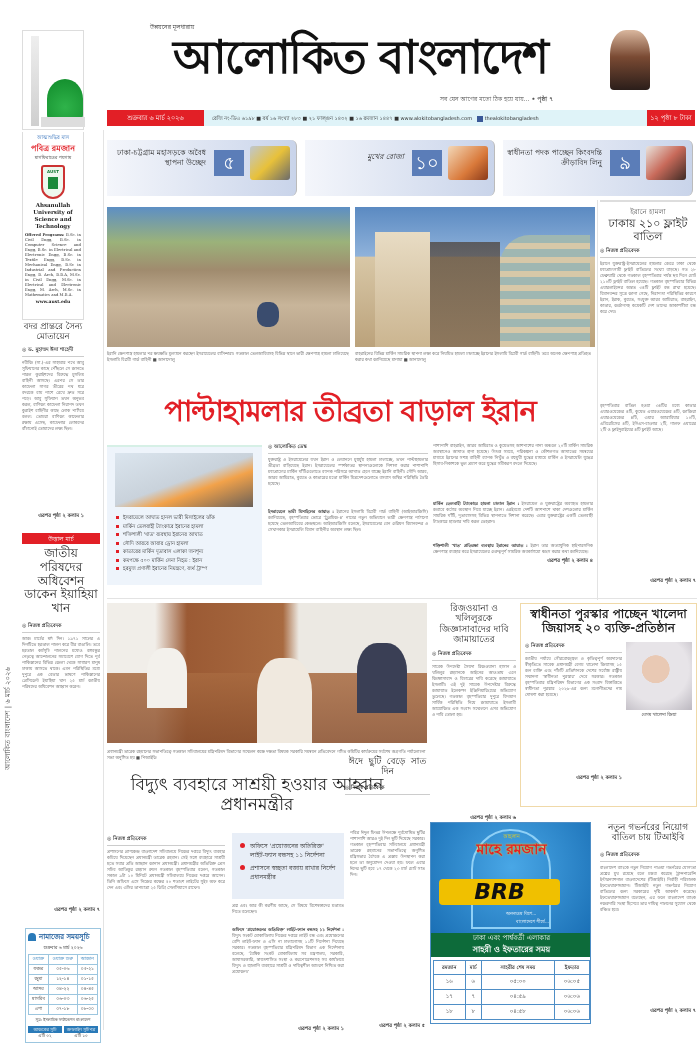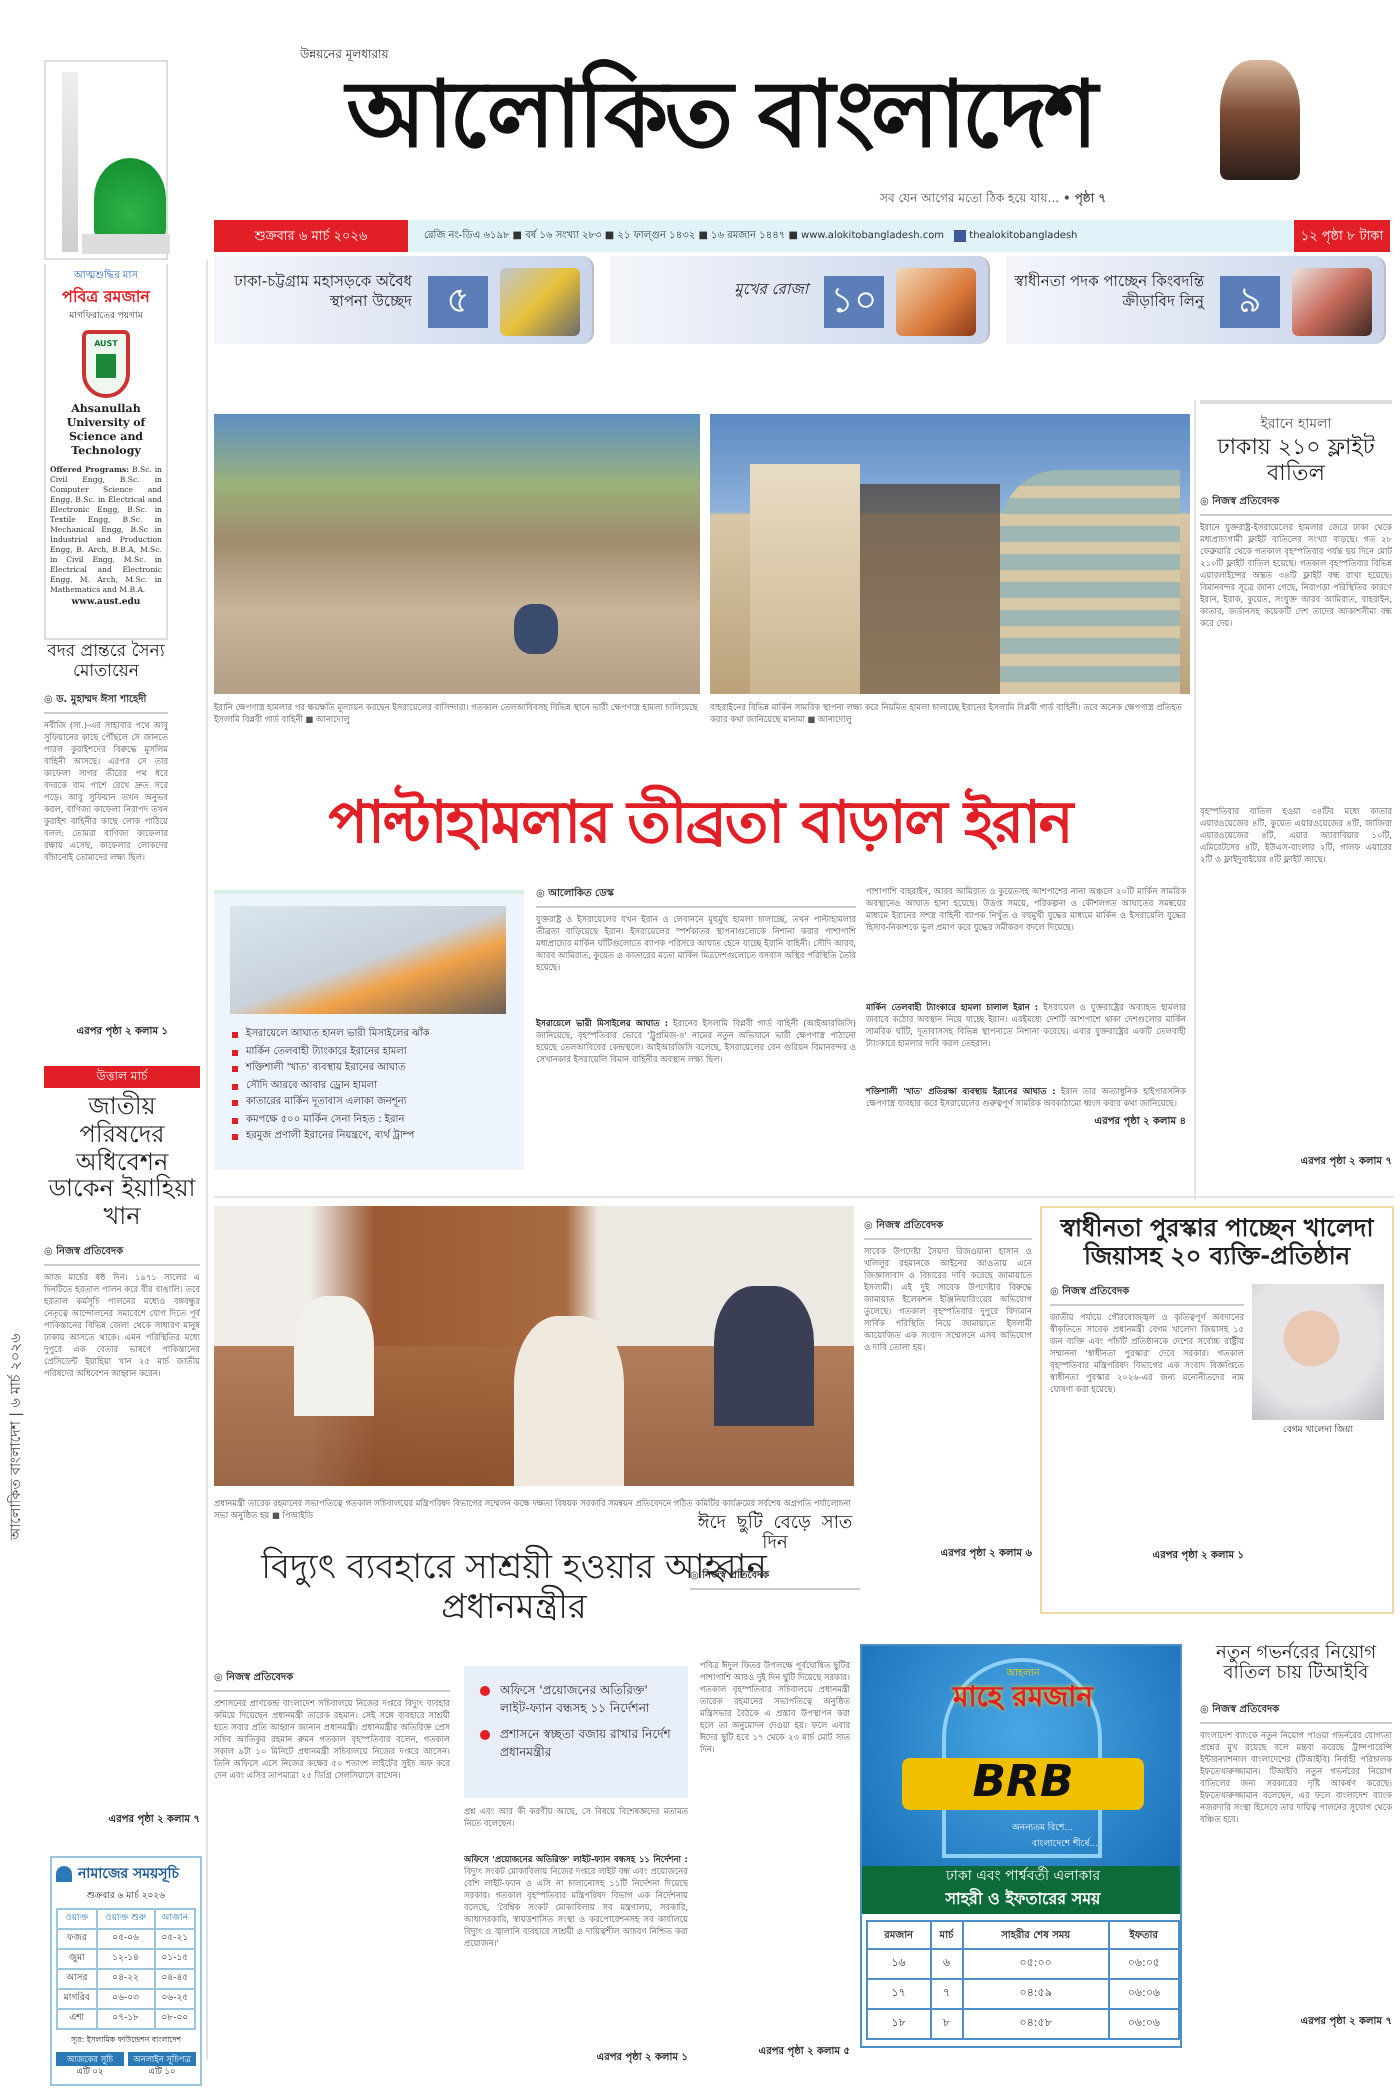--- a/index.html
+++ b/index.html
@@ -12,21 +12,21 @@
 .cap{font-size:4.2px;line-height:6px;color:#555}
 .head-serif{font-family:"DejaVu Serif",serif;color:#222;text-align:center;line-height:1.15}
 
 #logo{left:140px;top:22px;width:440px;height:70px;font-family:"DejaVu Serif",serif;font-weight:bold;font-size:46px;letter-spacing:-2px;color:#111;text-align:center;line-height:70px}
 #tagline-top{left:150px;top:22px;font-size:6px;color:#333}
 #tagline-right{left:440px;top:94px;font-size:6px;color:#555}
 #strip{left:107px;top:110px;width:588px;height:16px;background:#dff3f8}
 #strip-date{position:absolute;left:0;top:0;width:97px;height:16px;background:#e21f26;color:#fff;font-size:6.5px;text-align:center;line-height:16px}
 #strip-info{position:absolute;left:105px;top:0;width:420px;font-size:5px;line-height:16px;color:#333;white-space:nowrap;overflow:hidden}
 #strip-price{position:absolute;right:0;top:0;width:48px;height:16px;background:#e21f26;color:#fff;font-size:6.5px;text-align:center;line-height:16px}
-.teaser{position:absolute;top:128px;height:44px;width:190px;background:linear-gradient(90deg,#f4f6fb,#c9d4ea);border-right:1px solid #bbb;border-radius:0 6px 6px 0}
+.teaser{position:absolute;top:140px;height:56px;width:190px;background:linear-gradient(90deg,#f4f6fb,#c9d4ea);border-right:1px solid #bbb;border-radius:0 6px 6px 0}
 .teaser .t-text{position:absolute;right:90px;top:8px;font-size:7.5px;line-height:10px;text-align:right;width:100px;color:#222}
 .teaser .t-num{position:absolute;right:52px;top:10px;width:30px;height:26px;background:#5b7db8;color:#fff;font-size:18px;text-align:center;line-height:26px}
 .teaser .t-img{position:absolute;right:6px;top:6px;width:40px;height:34px;border-radius:3px}
 .main-head{font-family:"DejaVu Sans",sans-serif;font-weight:bold;color:#e21f26;font-size:29px;text-align:center;letter-spacing:-1px}
 .bullet-list li{list-style:none;font-size:5px;line-height:8.5px;color:#333;position:relative;padding-left:8px}
 .bullet-list li::before{content:"";position:absolute;left:1px;top:3px;width:3px;height:3px;background:#e21f26}
 table.prayer{border-collapse:collapse;width:100%;font-size:4.5px}
 table.prayer td,table.prayer th{border:1px solid #9cc6df;text-align:center;padding:1px;height:9px;color:#333}
 table.prayer th{color:#2a7ab8;font-weight:normal}
 table.sehri{border-collapse:collapse;width:100%;font-size:5.5px}
@@ -204,20 +204,21 @@
 
 <div class="photo" style="left:107px;top:603px;width:320px;height:140px;background:linear-gradient(90deg,#f1eee9 0%,#f1eee9 15%,#9b5a34 25%,#a86a40 55%,#ece9e3 60%,#ece9e3 100%);">
   <div style="position:absolute;left:0;top:70px;width:320px;height:70px;background:linear-gradient(180deg,#a86a40 0%,#8a4f2d 100%);opacity:.85;"></div>
   <div style="position:absolute;left:40px;top:45px;width:40px;height:60px;background:#f3f1ec;border-radius:40% 40% 0 0;"></div>
   <div style="position:absolute;left:150px;top:55px;width:55px;height:85px;background:#f0e9df;border-radius:40% 40% 0 0;"></div>
   <div style="position:absolute;left:250px;top:40px;width:50px;height:70px;background:#3a3f55;border-radius:40% 40% 0 0;"></div>
 </div>
 <div class="cap abs" style="left:107px;top:749px;width:320px;">প্রধানমন্ত্রী তারেক রহমানের সভাপতিত্বে গতকাল সচিবালয়ের মন্ত্রিপরিষদ বিভাগের সম্মেলন কক্ষে দক্ষতা বিষয়ক সরকারি সমন্বয়ন প্রতিবেদনে গঠিত কমিটির কার্যক্রমের সর্বশেষ অগ্রগতি পর্যালোচনা সভা অনুষ্ঠিত হয় ■ পিআইডি</div>
 
 <div class="abs" style="left:432px;top:603px;width:84px;">
+  <div class="head-serif" style="font-family:'DejaVu Sans',sans-serif;font-size:9px;">রিজওয়ানা ও খলিলুরকে জিজ্ঞাসাবাদের দাবি জামায়াতের</div>
   <div class="byline" style="margin-top:6px;">◎ নিজস্ব প্রতিবেদক</div>
   <div class="txt" style="height:148px;overflow:hidden;">সাবেক উপদেষ্টা সৈয়দা রিজওয়ানা হাসান ও খলিলুর রহমানকে আইনের আওতায় এনে জিজ্ঞাসাবাদ ও বিচারের দাবি করেছে জামায়াতে ইসলামী। এই দুই সাবেক উপদেষ্টার বিরুদ্ধে জামায়াত ইলেকশন ইঞ্জিনিয়ারিংয়ের অভিযোগ তুলেছে। গতকাল বৃহস্পতিবার দুপুরে বিদ্যমান সার্বিক পরিস্থিতি নিয়ে জামায়াতে ইসলামী আয়োজিত এক সংবাদ সম্মেলনে এসব অভিযোগ ও দাবি তোলা হয়।</div>
   <div class="cont">এরপর পৃষ্ঠা ২ কলাম ৬</div>
 </div>
 
 <div class="abs" style="left:520px;top:603px;width:177px;border:1px solid #f0d9a8;padding:4px;height:204px;">
   <div class="head-serif" style="font-family:'DejaVu Sans',sans-serif;font-size:12px;font-weight:bold;">স্বাধীনতা পুরস্কার পাচ্ছেন খালেদা জিয়াসহ ২০ ব্যক্তি-প্রতিষ্ঠান</div>
   <div style="display:flex;gap:4px;margin-top:6px;">
     <div style="flex:1;">
       <div class="byline">◎ নিজস্ব প্রতিবেদক</div>
@@ -255,21 +256,21 @@
 <div class="abs" style="left:350px;top:830px;width:75px;">
   <div class="txt" style="height:190px;overflow:hidden;">পবিত্র ঈদুল ফিতর উপলক্ষে পূর্বঘোষিত ছুটির পাশাপাশি আরও দুই দিন ছুটি দিয়েছে সরকার। গতকাল বৃহস্পতিবার সচিবালয়ে প্রধানমন্ত্রী তারেক রহমানের সভাপতিত্বে অনুষ্ঠিত মন্ত্রিসভার বৈঠকে এ প্রস্তাব উপস্থাপন করা হলে তা অনুমোদন দেওয়া হয়। ফলে এবার ঈদের ছুটি হবে ১৭ থেকে ২৩ মার্চ মোট সাত দিন।</div>
   <div class="cont">এরপর পৃষ্ঠা ২ কলাম ৫</div>
 </div>
 
 <div class="abs" style="left:430px;top:822px;width:161px;height:202px;border:1px solid #4e8ec6;overflow:hidden;">
   <div style="position:absolute;left:0;top:0;width:161px;height:110px;background:radial-gradient(circle at 50% 40%,#49a7e6,#1a6fb5);"></div>
   <div style="position:absolute;left:40px;top:6px;width:80px;height:100px;border:2px solid #8fd0f6;border-radius:40px 40px 0 0;"></div>
   <div style="position:absolute;left:0;top:10px;width:161px;text-align:center;font-size:5px;color:#ffd400;">আহলান</div>
   <div style="position:absolute;left:0;top:18px;width:161px;text-align:center;font-size:14px;font-weight:bold;color:#e21f26;line-height:16px;text-shadow:0 0 2px #ffd400;">মাহে রমজান</div>
-  <div style="position:absolute;left:20px;top:56px;width:121px;text-align:center;font-size:22px;font-weight:bold;font-style:italic;color:#111;background:#f0c000;border-radius:4px;line-height:26px;">BRB</div>
+  <div style="position:absolute;left:8px;top:56px;width:121px;text-align:center;font-size:22px;font-weight:bold;font-style:italic;color:#111;background:#f0c000;border-radius:4px;line-height:26px;">BRB</div>
   <div style="position:absolute;left:75px;top:88px;font-size:4.5px;color:#fff;">অনন্যতম বিশে...</div>
   <div style="position:absolute;left:85px;top:96px;font-size:4.5px;color:#fff;">বাংলাদেশে শীর্ষে...</div>
   <div style="position:absolute;left:0;top:110px;width:161px;height:24px;background:#0d6b3a;color:#fff;text-align:center;">
     <div style="font-size:7px;line-height:11px;">ঢাকা এবং পার্শ্ববর্তী এলাকার</div>
     <div style="font-size:8px;line-height:12px;font-weight:bold;">সাহরী ও ইফতারের সময়</div>
   </div>
   <div style="position:absolute;left:2px;top:137px;width:157px;">
     <table class="sehri">
       <tbody>
           <tr>

